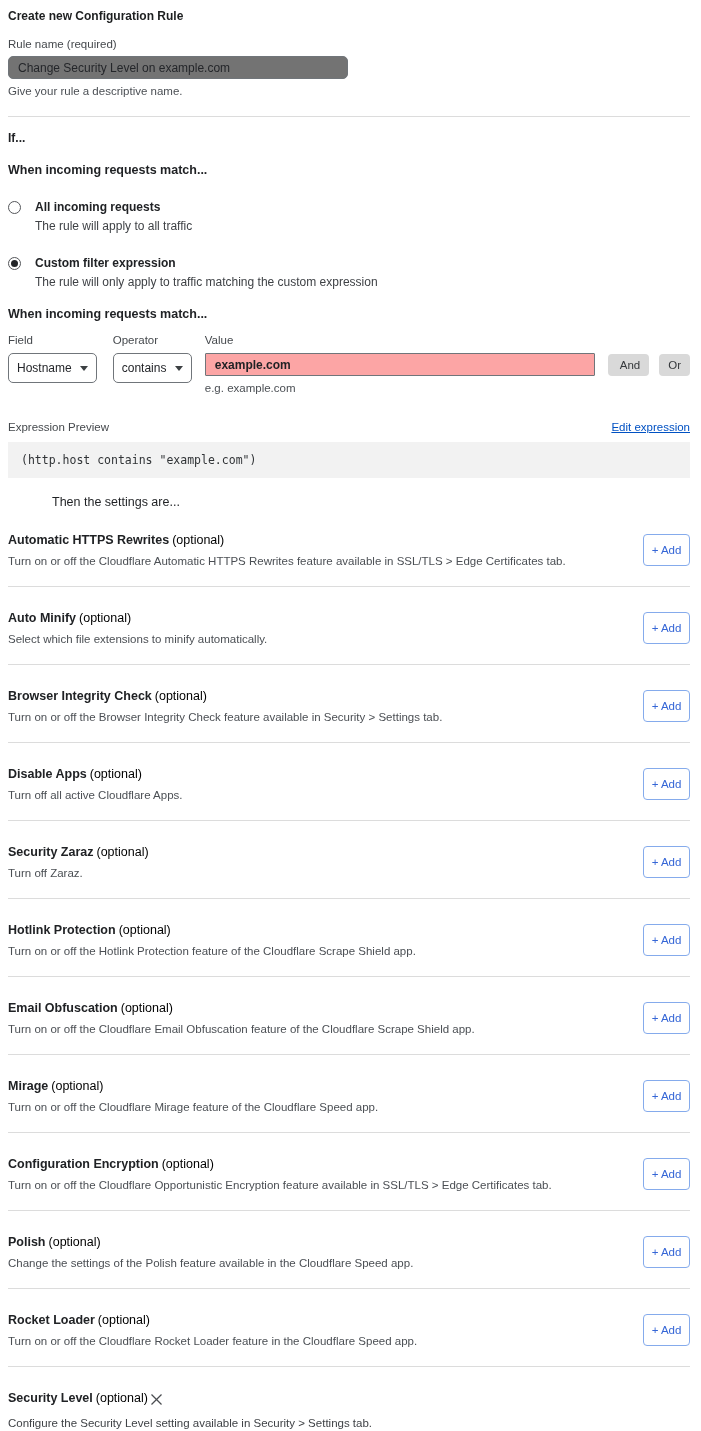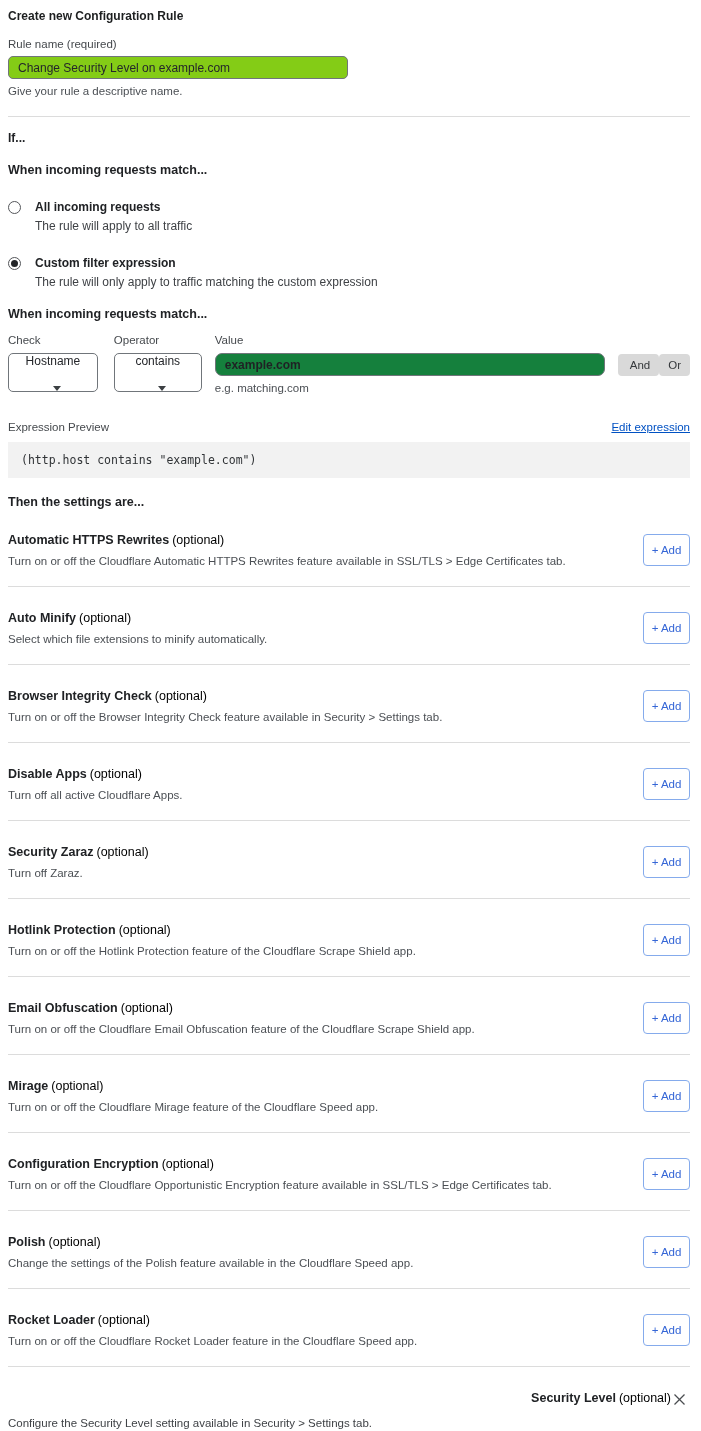--- a/index.html
+++ b/index.html
@@ -16,21 +16,21 @@
 
   .field-label { font-size: 11.5px; color: #45494d; margin-top: 15px; }
   .text-input {
     margin-top: 6px;
     width: 340px; height: 23px;
     border: 1px solid #70757a;
     border-radius: 5px;
     padding: 0 9px;
     font-family: "Liberation Sans", sans-serif;
     font-size: 12px; color: #24262a;
-    background: #84cc16;
+    background: #737373;
     outline: none;
   }
   .helper { font-size: 11.5px; color: #4b4f54; margin-top: 6px; }
 
   .divider { border: none; border-top: 1px solid #dcdcdc; margin-top: 19px; }
 
   .if-heading { font-size: 12px; font-weight: 700; margin-top: 14px; }
   .match-heading { font-size: 12.5px; font-weight: 700; margin-top: 18px; }
 
   .radio-row { display: flex; align-items: flex-start; margin-top: 23px; }
@@ -45,36 +45,36 @@
     content: ""; width: 7px; height: 7px; border-radius: 50%;
     background: #222427; display: block;
   }
   .radio-label { font-size: 12px; font-weight: 700; color: #202225; }
   .radio-desc { font-size: 12px; color: #3f4246; margin-top: 5px; font-weight: 400; }
 
   .filter-row { display: flex; align-items: flex-start; margin-top: 13px; }
   .filter-col { display: flex; flex-direction: column; }
   .col-label { font-size: 11.5px; color: #45494d; margin-bottom: 7px; }
   .select-box {
-    height: 39px; border: 1px solid #70757a; border-radius: 5px;
+    height: 30px; border: 1px solid #70757a; border-radius: 5px;
     background: #fff; display: flex; align-items: center;
     justify-content: space-between; padding: 0 8px;
-    font-size: 12px; color: #24262a; cursor: pointer; flex-direction: column;
+    font-size: 12px; color: #24262a; cursor: pointer;
   }
   .caret {
     width: 0; height: 0;
     border-left: 4px solid transparent;
     border-right: 4px solid transparent;
     border-top: 5px solid #3c4043;
     margin-left: 8px;
   }
   .value-input {
     height: 23px; width: 390px;
-    border: 1px solid #70757a; border-radius: 7px;
-    background: #15803d;
+    border: 1px solid #70757a; border-radius: 1px;
+    background: #fca5a5;
     padding: 0 9px; font-family: "Liberation Sans", sans-serif;
     font-size: 12px; font-weight: 700; color: #1f2124;
     outline: none;
   }
   .andor-btn {
     height: 22px; border: none; border-radius: 4px;
     background: #d9d9d9; color: #35383b;
     font-family: "Liberation Sans", sans-serif; font-size: 11.5px;
     padding: 0 9px; cursor: pointer; margin-top: 20px;
   }
@@ -83,39 +83,39 @@
   .expr-label { font-size: 11.5px; color: #45494d; }
   .expr-link {
     font-size: 11.5px; color: #0051c3; text-decoration: underline; cursor: pointer;
   }
   .code-block {
     margin-top: 9px; background: #f2f2f2;
     padding: 11px 13px; font-family: "DejaVu Sans Mono", "Liberation Mono", monospace;
     font-size: 11.5px; color: #303336;
   }
 
-  .then-heading { font-size: 12.5px; font-weight: 700; margin-top: 17px; }
+  .then-heading { font-size: 12.5px; font-weight: 400; margin-top: 17px; margin-left: 44px; }
 
   .setting-row {
     display: flex; justify-content: space-between; align-items: flex-start;
     padding: 24px 0 19px 0; border-bottom: 1px solid #dcdcdc;
   }
   .setting-title { font-size: 12.5px; font-weight: 700; color: #202225; }
   .optional { font-weight: 400; color: #000000; margin-left: 3px; }
   .setting-desc { font-size: 11.5px; color: #4b4f54; margin-top: 8px; }
   .add-btn {
     flex: 0 0 auto;
     min-width: 47px; height: 32px;
     background: #fff; border: 1px solid #85abec; border-radius: 4px;
     color: #3566d6; font-family: "Liberation Sans", sans-serif;
     font-size: 11.5px; cursor: pointer; margin-top: 1px;
   }
 
   .security-panel { padding-top: 24px; }
-  .security-head { display: flex; justify-content: flex-end; align-items: flex-start; }
+  .security-head { display: flex; justify-content: flex-start; align-items: flex-start; }
   .close-icon { cursor: pointer; padding: 2px; margin-right: 2px; }
   .close-icon svg { display: block; }
   .security-desc { font-size: 11.5px; color: #3f4246; margin-top: 9px; }
 </style>
 </head>
 <body>
 
 <div class="container">
 
   <div class="page-title">Create new Configuration Rule</div>
@@ -142,39 +142,39 @@
     <div>
       <div class="radio-label">Custom filter expression</div>
       <div class="radio-desc">The rule will only apply to traffic matching the custom expression</div>
     </div>
   </div>
 
   <div class="match-heading">When incoming requests match...</div>
 
   <div class="filter-row">
     <div class="filter-col" style="width:97px; margin-right:10px;">
-      <div class="col-label">Check</div>
+      <div class="col-label">Field</div>
       <div class="select-box">
         <span>Hostname</span>
         <span class="caret"></span>
       </div>
     </div>
     <div class="filter-col" style="width:95px; margin-right:13px;margin-left:6px;">
       <div class="col-label">Operator</div>
       <div class="select-box">
         <span>contains</span>
         <span class="caret"></span>
       </div>
     </div>
     <div class="filter-col" style="margin-right:13px;">
       <div class="col-label">Value</div>
       <input class="value-input" type="text" value="example.com" style="">
-      <div class="helper">e.g. matching.com</div>
-    </div>
-    <button class="andor-btn" style="padding-left:12px;">And</button>
+      <div class="helper">e.g. example.com</div>
+    </div>
+    <button class="andor-btn" style="margin-right:10px;padding-left:12px;">And</button>
     <button class="andor-btn">Or</button>
   </div>
 
   <div class="expr-row">
     <span class="expr-label">Expression Preview</span>
     <span class="expr-link">Edit expression</span>
   </div>
   <div class="code-block">(http.host contains "example.com")</div>
 
   <div class="then-heading">Then the settings are...</div>

